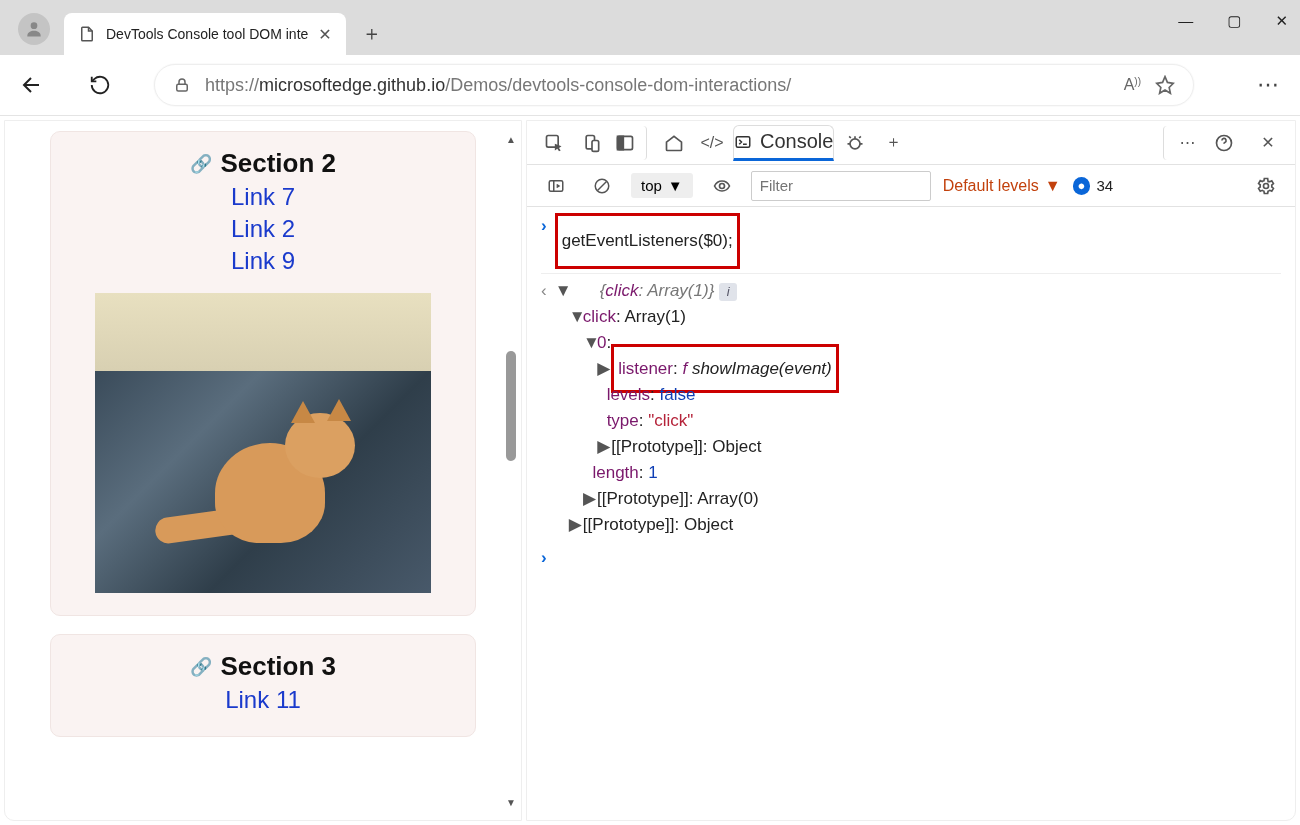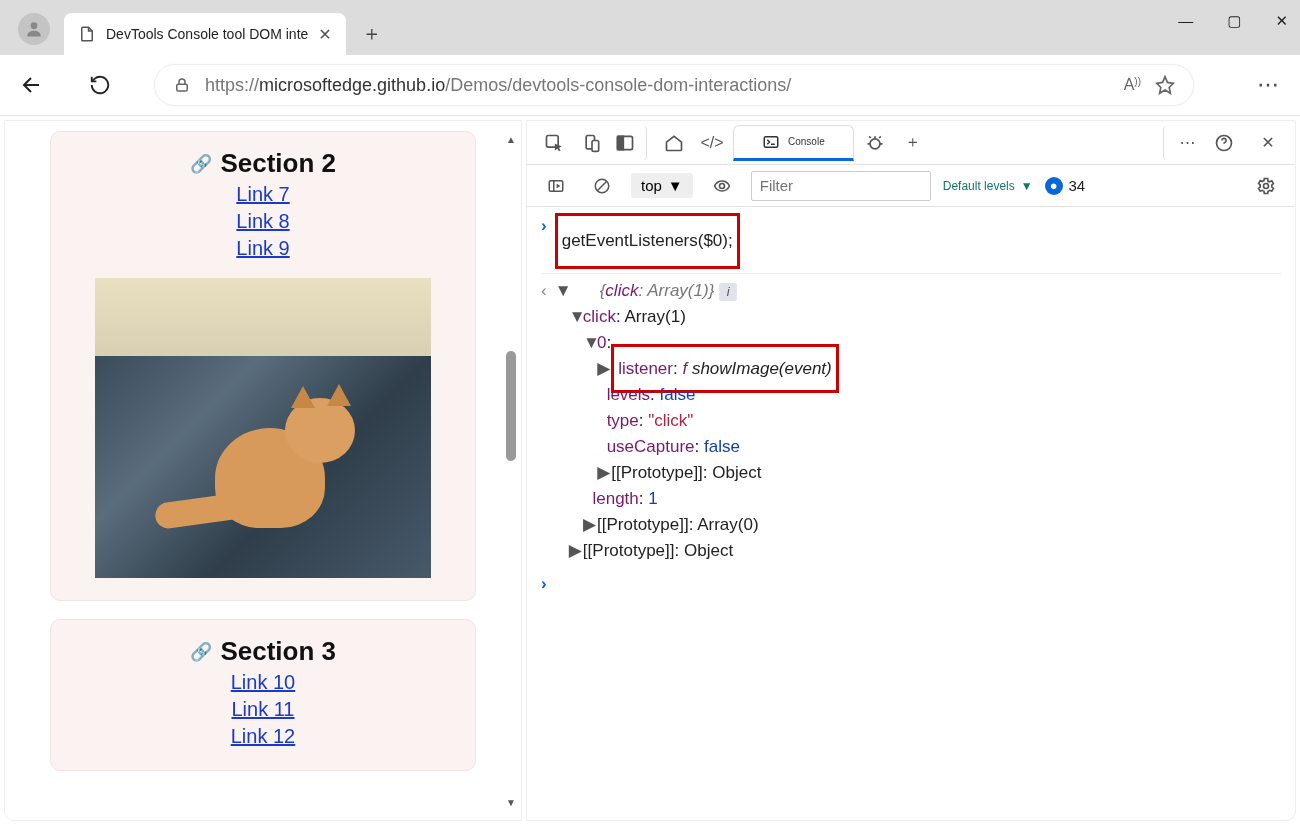--- a/index.html
+++ b/index.html
@@ -26,44 +26,44 @@
   .content { position:absolute; top:115px; left:0; right:0; bottom:0; display:flex; border-top:1px solid #e4e4e4;}
 
   
   .page-pane { width: 518px; background:#fff; position:relative; overflow:hidden; padding:10px 30px; border:1px solid #eee; border-radius: 0 0 0 10px; margin:4px;}
   .scrollbar { position:absolute; right:2px; top:10px; width:16px; height: calc(100% - 20px); }
   .scroll-up, .scroll-dn { width:16px;height:16px; display:flex;align-items:center;justify-content:center; color:#555; font-size:10px; cursor:pointer;}
   .scroll-thumb { position:absolute; left:3px; width:10px; background:#999; border-radius:5px; top:220px; height:110px; cursor:pointer;}
   .card { background:#faf3f2; border:1px solid #f0e5e3; border-radius:10px; padding:16px 20px 22px; margin:0 15px 18px; text-align:center;}
   .card h2 { font-size:26px; font-weight:700; color:#111; display:flex; align-items:center; justify-content:center; gap:8px;}
   .card h2 .link-ic { color:#999; font-size:18px;}
-  .card a { display:block; color:#1a3acc; text-decoration:underline; font-size:20px; margin-top:4px;}
+  .card a { display:block; color:#1a3acc; font-size:24px; margin-top:4px;}
   .cat-img { width: 336px; height: 300px; margin: 18px auto 0; background:#5a6a7a; position:relative; overflow:hidden;}
   .cat-img .wall { position:absolute; top:0; left:0; right:0; height:78px; background:linear-gradient(#e8e0c0,#d8d0b2);}
   .cat-img .floor { position:absolute; top:78px; left:0; right:0; bottom:0; background:linear-gradient(135deg,#3a4b5a 0%,#5a6d7d 30%,#2f3e4a 60%,#48596a 100%);}
   .cat-img .cat { position:absolute; left:70px; top:70px; width:200px; height:200px;}
   .cat .body { position:absolute; left:50px; top:80px; width:110px; height:100px; background:#d89a5a; border-radius:50% 50% 40% 40%;}
   .cat .head { position:absolute; left:120px; top:50px; width:70px; height:65px; background:#dba061; border-radius:50%;}
   .cat .ear1 { position:absolute; left:126px; top:38px; width:0;height:0; border-left:12px solid transparent; border-right:12px solid transparent; border-bottom:22px solid #c78845;}
   .cat .ear2 { position:absolute; left:162px; top:36px; width:0;height:0; border-left:12px solid transparent; border-right:12px solid transparent; border-bottom:22px solid #c78845;}
   .cat .tail { position:absolute; left:-10px; top:150px; width:90px; height:26px; background:#d89a5a; border-radius:14px; transform:rotate(-8deg);}
 
   
   .devtools { flex:1; background:#fff; border-left:1px solid #ddd; display:flex; flex-direction:column; margin:4px 4px 4px 0; border:1px solid #eee; border-radius: 0 0 10px 0;}
   .dt-tabs { height:44px; display:flex; align-items:center; border-bottom:1px solid #e2e2e2; padding:0 10px; gap:4px;}
   .dt-tab-ic { width:34px; height:34px; display:flex; align-items:center; justify-content:center; color:#555; cursor:pointer; border-radius:4px;}
   .dt-tab-ic.sep { border-right:1px solid #ddd; padding-right:10px; margin-right:6px;}
-  .dt-tab { height:36px; padding:0 28px; display:flex; align-items:center; gap:8px; font-size:10px; color:#333; cursor:pointer; border-radius:6px 6px 0 0;}
+  .dt-tab { height:36px; padding:0 0; display:flex; align-items:center; gap:8px; font-size:20px; color:#333; cursor:pointer; border-radius:6px 6px 0 0;}
   .dt-tab.active { border-top:1px solid #ddd; border-left:1px solid #ddd; border-right:1px solid #ddd; border-bottom:3px solid #0a66d8; background:#fff;}
   .dt-right { margin-left:auto; display:flex; gap:10px; align-items:center;}
 
   .dt-toolbar { height:42px; display:flex; align-items:center; border-bottom:1px solid #e2e2e2; padding:0 12px; gap:12px;}
   .ctx-select { background:#eee; padding:4px 10px; border-radius:3px; font-size:15px; display:flex; align-items:center; gap:6px; cursor:pointer;}
   .filter-input { border:1px solid #ccc; height:30px; width:180px; padding:0 8px; font-size:15px; color:#888; border-radius: 2px; }
-  .levels { font-size:12px; color:#0f766e; display:flex; align-items:center; gap:6px; cursor:pointer;}
+  .levels { font-size:16px; color:#c2410c; display:flex; align-items:center; gap:6px; cursor:pointer;}
   .badge { background:#0a66d8; color:#fff; font-size:13px; border-radius:9px; padding:0 5px; display:inline-flex; align-items:center; gap:4px; height:18px;}
   .badge-num { color:#222; font-size:15px; margin-left:4px;}
   .gear { margin-left:auto; cursor:pointer; color:#555;}
 
   .console-body { flex:1; font-family: Consolas, "Courier New", monospace; font-size:17px; padding:6px 14px; color:#222; overflow:auto; position:relative;}
   .row { display:flex; align-items:flex-start; gap:8px; line-height:26px;}
   .prompt { color:#0a66d8; font-weight:bold;}
   .redbox { border:3px solid #c00; padding:12px 4px;}
   .row.output { border-top:1px solid #eee; padding-top:4px; margin-top:4px;}
   .arrow-left { color:#888;}
@@ -138,42 +138,40 @@
 
 <div class="content">
 
   <div class="page-pane">
     <div class="card">
       <h2>
           <span class="link-ic">🔗</span>
           <span>Section 2</span>
         </h2>
       <a>Link 7</a>
-      <a>Link 8</a>
+      <a>Link 2</a>
       <a>Link 9</a>
       <div class="cat-img">
         <div class="wall"></div>
           <div class="floor"></div>
         <div class="cat">
             <div class="tail"></div>
             <div class="body"></div>
             <div class="head"></div>
             <div class="ear1"></div>
             <div class="ear2"></div>
           </div>
       </div>
     </div>
     <div class="card">
       <h2>
           <span class="link-ic">🔗</span>
           <span>Section 3</span>
         </h2>
-      <a>Link 10</a>
       <a>Link 11</a>
-      <a>Link 12</a>
     </div>
     <div class="scrollbar">
       <div class="scroll-up">▲</div>
       <div class="scroll-thumb"></div>
       <div class="scroll-dn" style="position:absolute;bottom:0;">▼</div>
     </div>
   </div>
 
   <div class="devtools">
     <div class="dt-tabs">
@@ -278,21 +276,20 @@
       </div>
       <div class="row output">
         <span class="arrow-left">‹</span>
         <div class="tree">
 <div class="ln"><span class="caret">▼</span><span class="italic">{<span class="key">click</span>: <span>Array(1)</span>}</span> <span class="info-i">i</span></div>
 <div class="ln">   <span class="caret">▼</span><span class="key">click</span>: <span class="val-obj">Array(1)</span></div>
 <div class="ln">      <span class="caret">▼</span><span class="key">0</span>:</div>
 <div class="ln">         <span class="caret">▶</span><span class="redbox"><span class="key">listener</span>: <span class="fn-f">f </span><span class="fn-name">showImage(event)</span></span></div>
 <div class="ln">           <span class="key">levels</span>: <span class="val-bool">false</span></div>
 <div class="ln">           <span class="key">type</span>: <span class="val-str">"click"</span></div>
-<div class="ln">           <span class="key">useCapture</span>: <span class="val-bool">false</span></div>
 <div class="ln">         <span class="caret">▶</span><span class="val-obj">[[Prototype]]</span>: <span class="val-obj">Object</span></div>
 <div class="ln">        <span class="key">length</span>: <span class="val-num">1</span></div>
 <div class="ln">      <span class="caret">▶</span><span class="val-obj">[[Prototype]]</span>: <span class="val-obj">Array(0)</span></div>
 <div class="ln">   <span class="caret">▶</span><span class="val-obj">[[Prototype]]</span>: <span class="val-obj">Object</span></div>
         </div>
       </div>
       <div class="next-prompt">›</div>
     </div>
   </div>
 

